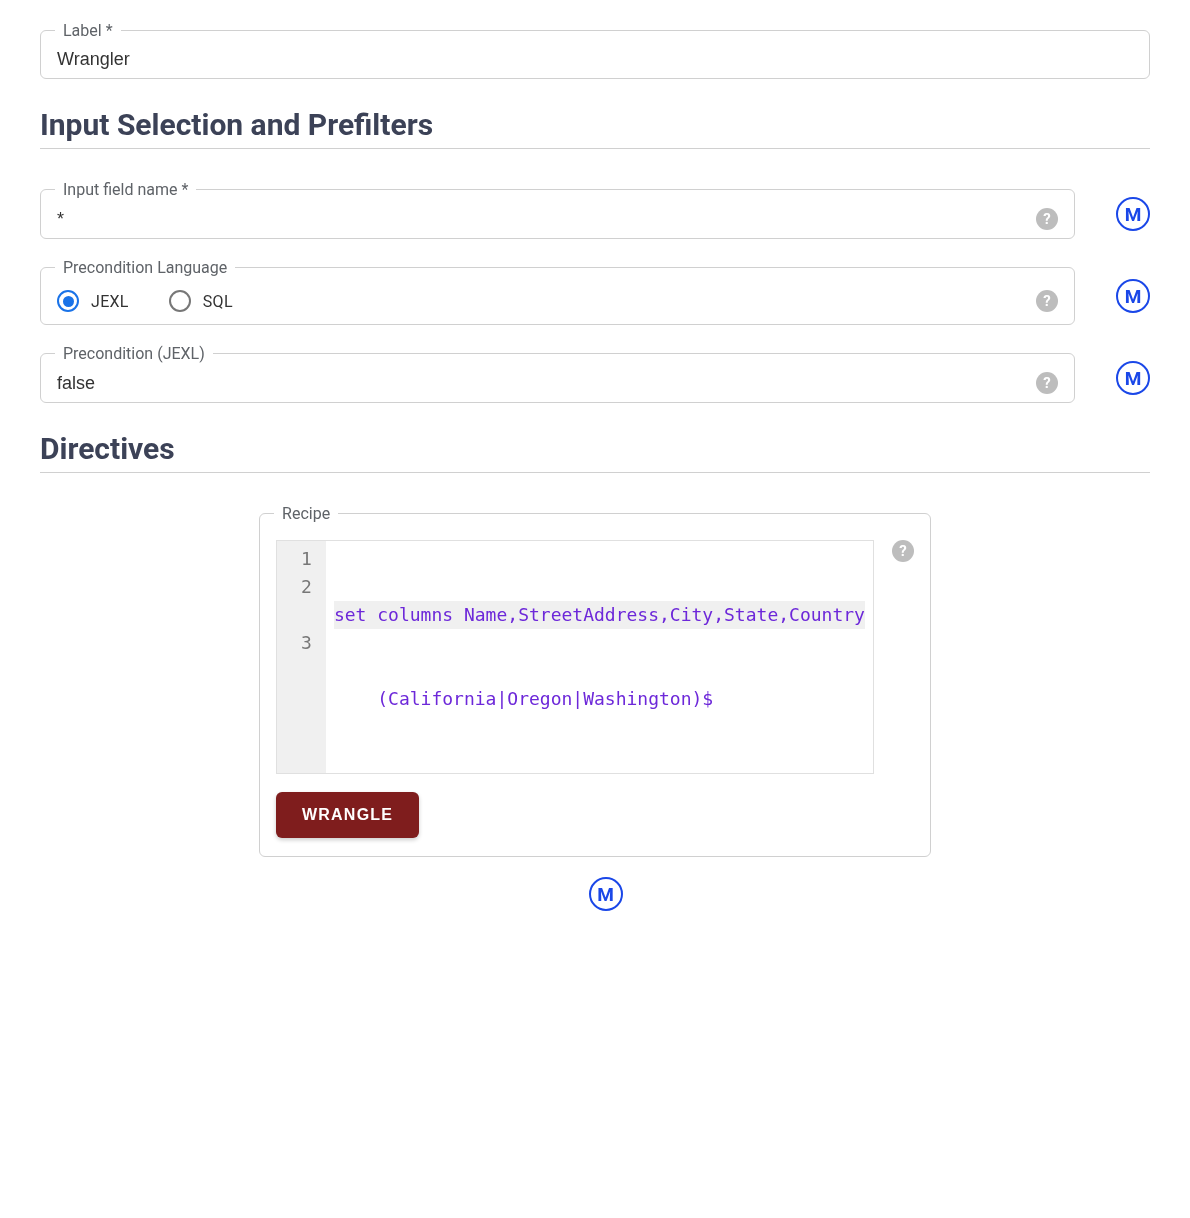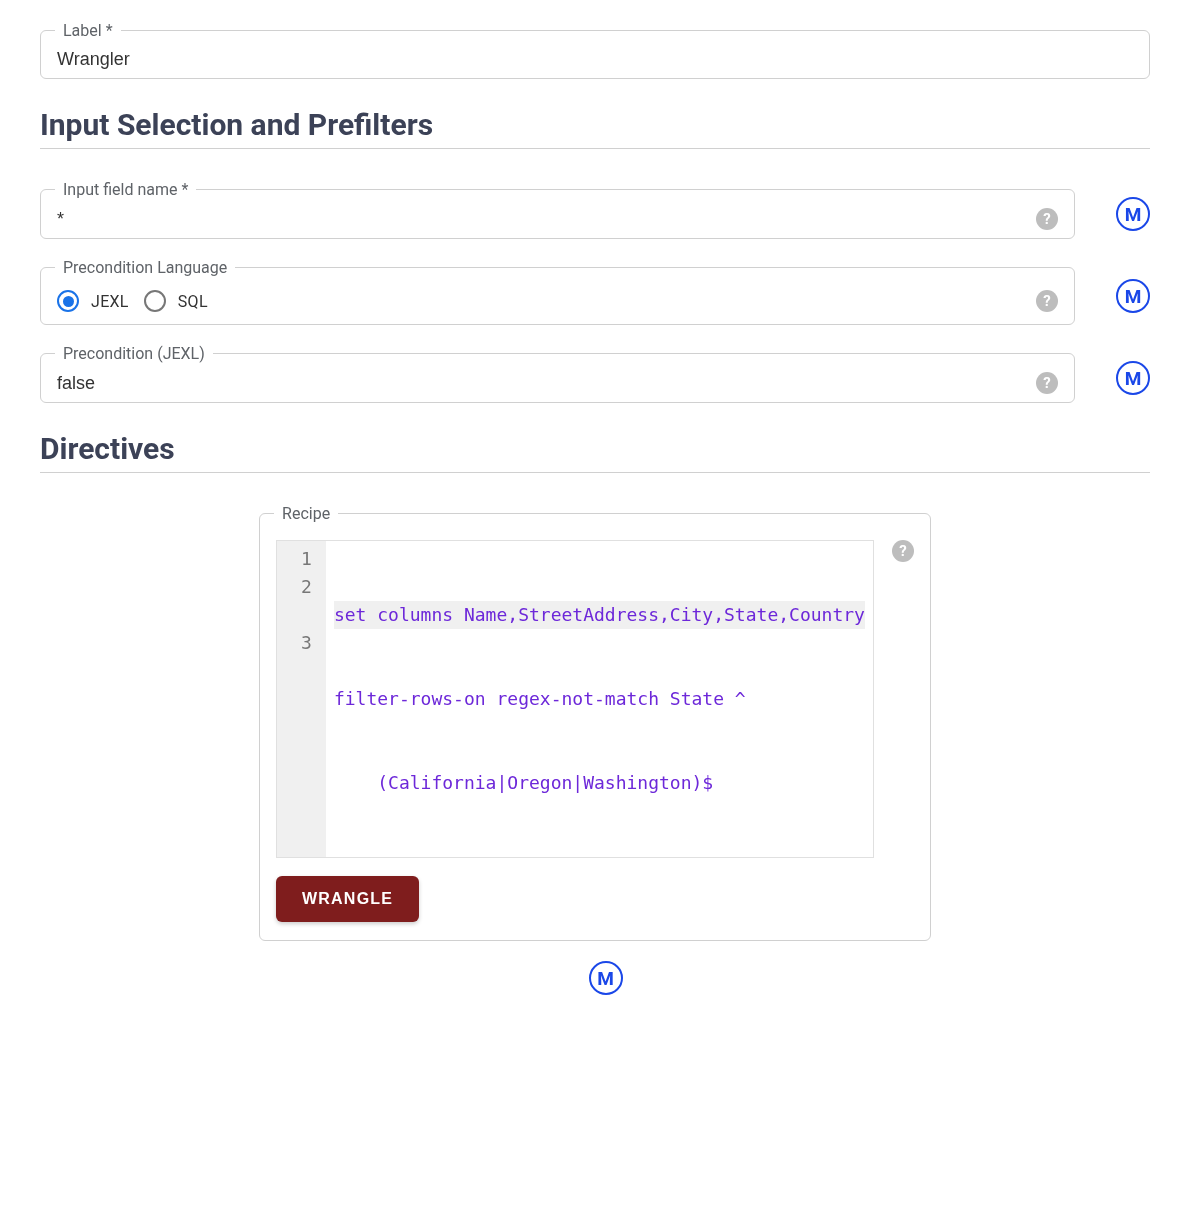--- a/index.html
+++ b/index.html
@@ -79,21 +79,21 @@
       flex-shrink: 0;
     }
     .input-with-help {
       display: flex;
       align-items: center;
       width: 100%;
     }
     .radio-group {
       display: flex;
       align-items: center;
-      gap: 15px;
+      gap: 40px;
       padding: 4px 0;
     }
     .radio-item {
       display: flex;
       align-items: center;
       gap: 12px;
     }
     .radio-outer {
       width: 22px;
       height: 22px;
@@ -247,21 +247,20 @@
     <div class="recipe-inner">
       <div class="code-editor">
         <div class="gutter">
           <div>1</div>
           <div>2</div>
           <div></div>
           <div>3</div>
         </div>
         <div class="code-lines">
           <div class="line highlighted">set columns Name,StreetAddress,City,State,Country</div>
-          <div class="line">filter-rows-on regex-not-match State ^</div>
           <div class="line wrap">(California|Oregon|Washington)$</div>
         </div>
       </div>
       <div class="help-icon">?</div>
     </div>
     <button class="wrangle-btn">WRANGLE</button>
   </div>
   <div class="field-right-col">
     <div class="m-icon">M</div>
   </div>

